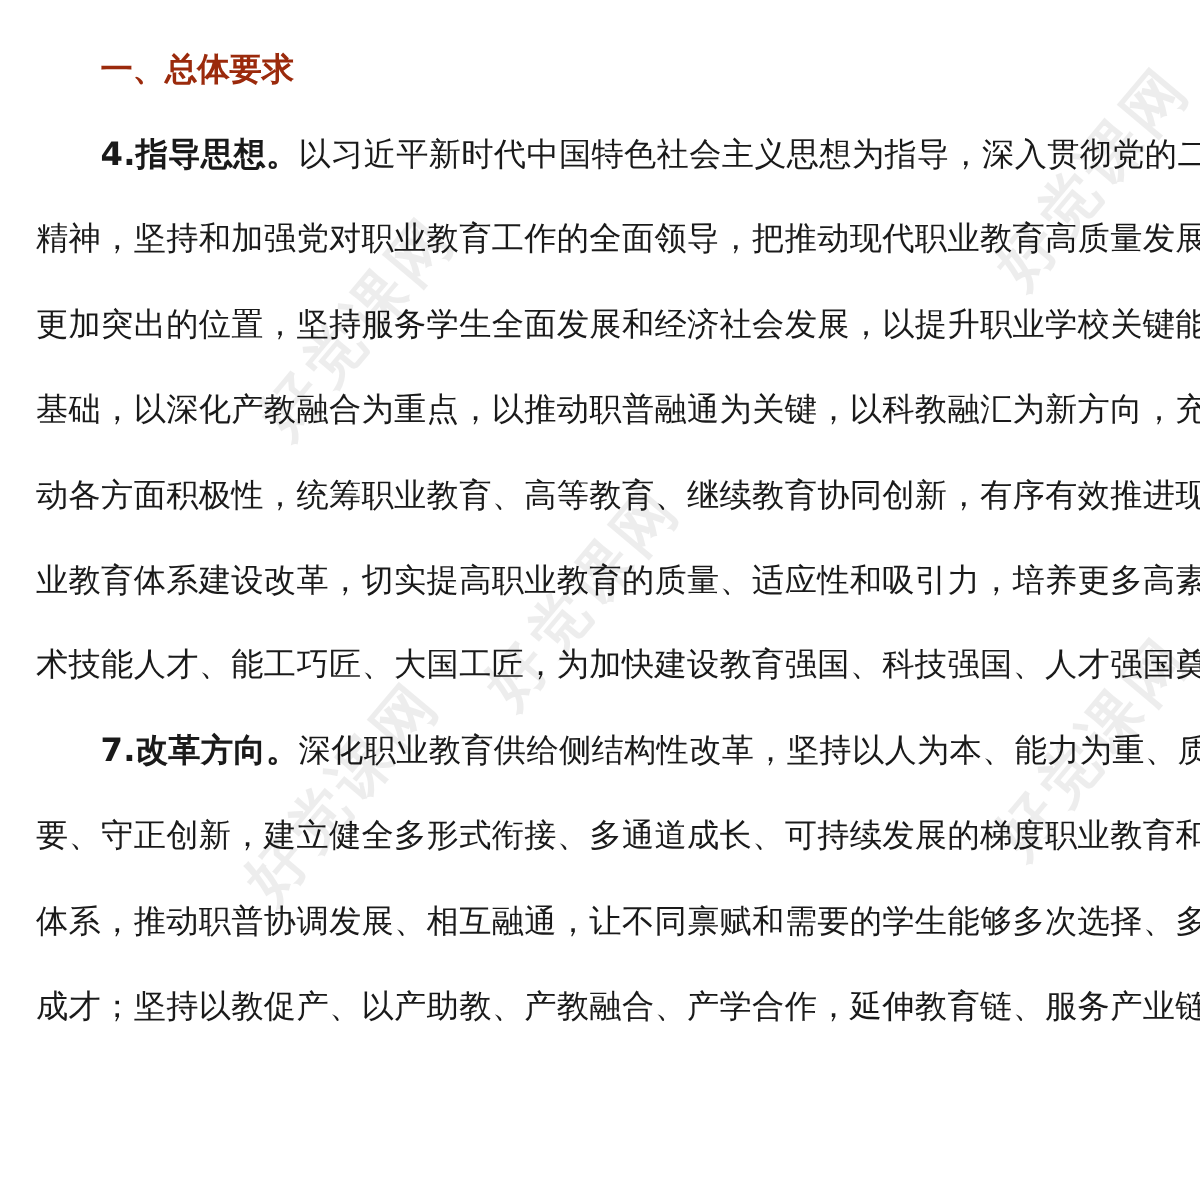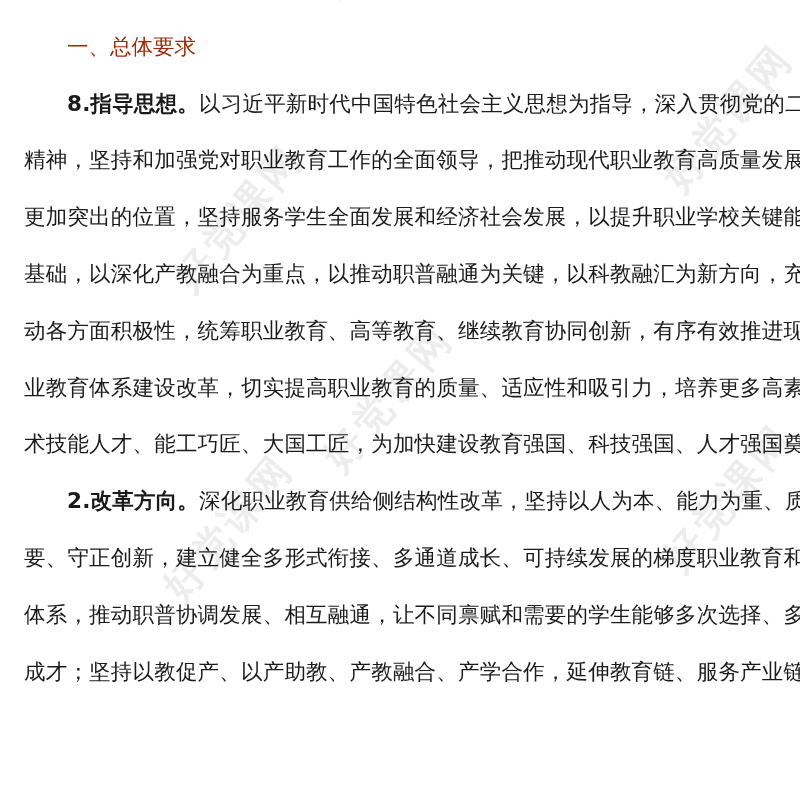--- a/index.html
+++ b/index.html
@@ -33,21 +33,21 @@
       color: #cfcfcf;
       height: 56.8px;
       overflow: hidden;
     }
     .heading {
       font-size: 21.5px;
       line-height: 56.8px;
       margin: 0;
       text-indent: 43px;
       color: #9b2a0c;
-      font-weight: normal;
+      font-weight: bold;
     }
     .lead {
       font-weight: bold;
       color: #1a1a1a;
     }
     .line {
       display: block;
       white-space: nowrap;
       text-align: justify;
       text-align-last: justify;
@@ -75,31 +75,31 @@
 <div class="page">
 
   <div class="para cutoff">
     <span class="line">意见》，对深化现代职业教育体系建设改革提出以下意见，现提出如</span>
   </div>
 
 
   <h2 class="heading">一、总体要求</h2>
 
   <div class="para">
-    <span class="line first"><span class="lead">8.指导思想。</span><span>以习近平新时代中国特色社会主义思想为指导，深入贯彻党的二十大</span></span>
+    <span class="line first"><span class="lead">4.指导思想。</span><span>以习近平新时代中国特色社会主义思想为指导，深入贯彻党的二十大</span></span>
     <span class="line">精神，坚持和加强党对职业教育工作的全面领导，把推动现代职业教育高质量发展摆在</span>
     <span class="line">更加突出的位置，坚持服务学生全面发展和经济社会发展，以提升职业学校关键能力为</span>
     <span class="line">基础，以深化产教融合为重点，以推动职普融通为关键，以科教融汇为新方向，充分调</span>
     <span class="line">动各方面积极性，统筹职业教育、高等教育、继续教育协同创新，有序有效推进现代职</span>
     <span class="line">业教育体系建设改革，切实提高职业教育的质量、适应性和吸引力，培养更多高素质技</span>
     <span class="line">术技能人才、能工巧匠、大国工匠，为加快建设教育强国、科技强国、人才强国奠定坚</span>
   </div>
 
   <div class="para">
-    <span class="line first"><span class="lead">2.改革方向。</span><span>深化职业教育供给侧结构性改革，坚持以人为本、能力为重、质量为</span></span>
+    <span class="line first"><span class="lead">7.改革方向。</span><span>深化职业教育供给侧结构性改革，坚持以人为本、能力为重、质量为</span></span>
     <span class="line">要、守正创新，建立健全多形式衔接、多通道成长、可持续发展的梯度职业教育和培训</span>
     <span class="line">体系，推动职普协调发展、相互融通，让不同禀赋和需要的学生能够多次选择、多样化</span>
     <span class="line">成才；坚持以教促产、以产助教、产教融合、产学合作，延伸教育链、服务产业链、支</span>
   </div>
 
 </div>
 
 <div class="watermark" style="left:150px; top:190px;">好党课网</div>
 <div class="watermark" style="left:300px; top:370px;">好党课网</div>
 <div class="watermark" style="left:140px; top:500px;">好党课网</div>

